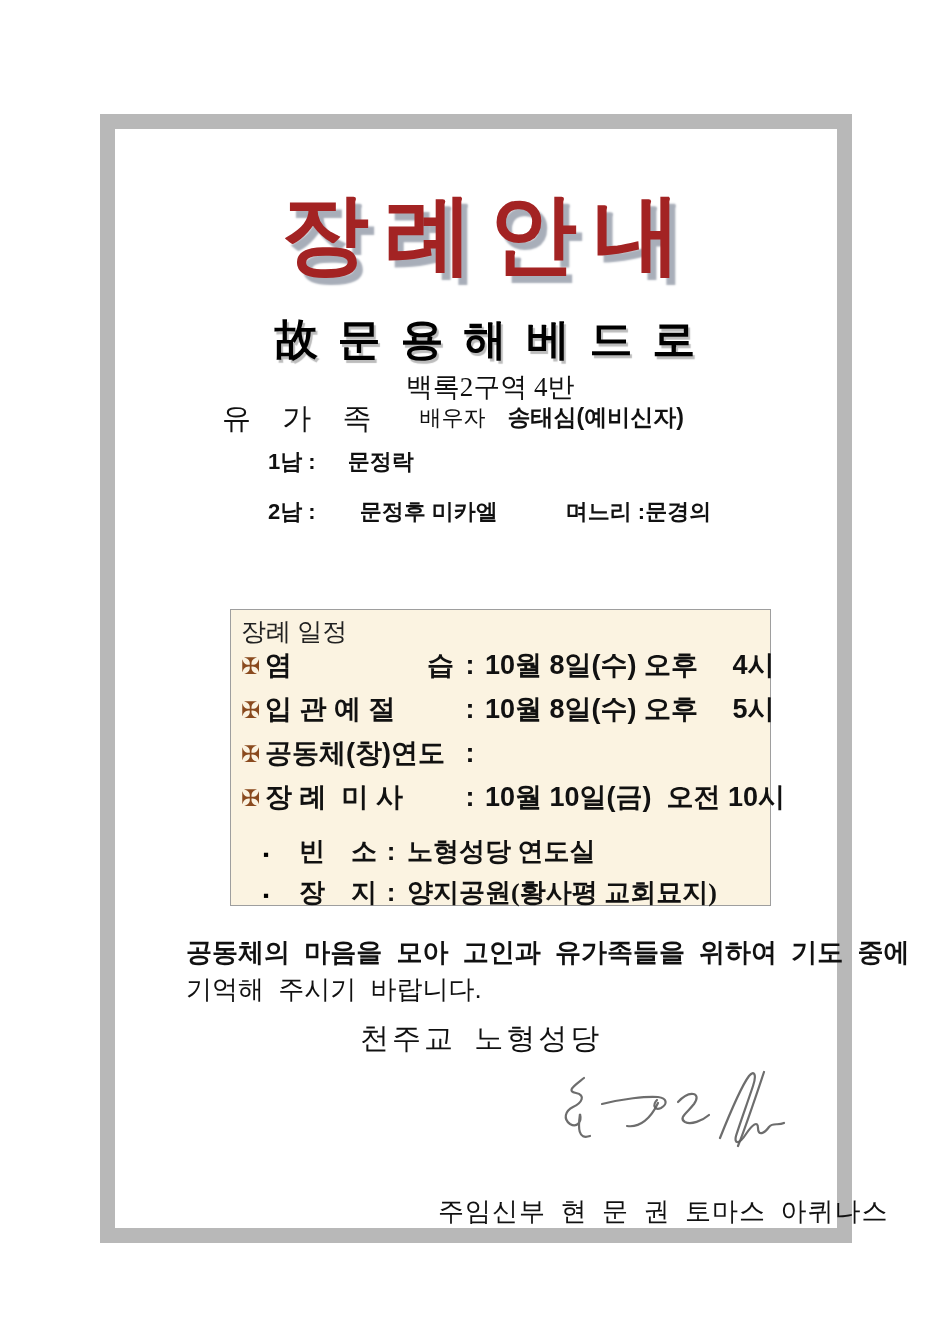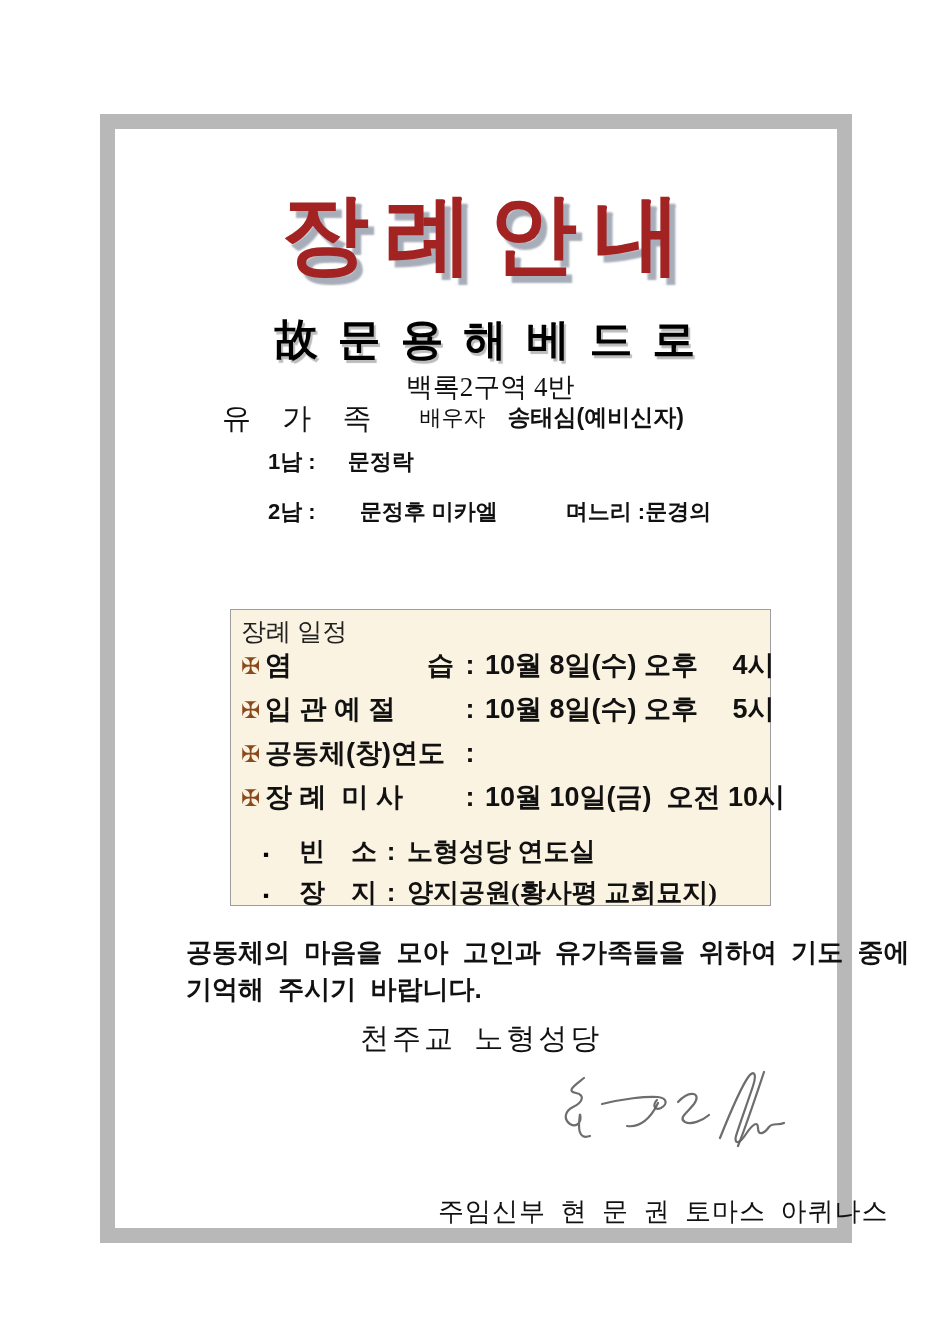--- a/index.html
+++ b/index.html
@@ -77,21 +77,21 @@
   .loc-line{
     position:absolute;left:32px;display:flex;align-items:baseline;
     font-weight:700;font-size:26px;line-height:1.15;white-space:pre;
   }
   .loc-line .sq{color:#000;font-size:17px;width:36px;}
   .loc-line .lbl{display:inline-block;width:84px;white-space:pre;}
   .loc-line .sep{display:inline-block;width:16px;text-align:center;}
   .loc-line .val{white-space:pre;margin-left:8px;font-family:Liberation Serif, serif;}
   .l5{top:227px;} .l6{top:268px;}
   .closing1{position:absolute;left:186px;top:935px;font-weight:700;font-size:26px;word-spacing:7px;white-space:pre;}
-  .closing2{position:absolute;left:186px;top:972px;font-weight:700;font-size:26px;word-spacing:7px;white-space:pre;}
+  .closing2{position:absolute;left:186px;top:972px;font-weight:400;font-size:26px;word-spacing:7px;white-space:pre;}
   .church{
     position:absolute;left:0;right:0;top:1019px;text-align:center;
     font-family:"Liberation Serif","DejaVu Serif",serif;font-size:29px;
     letter-spacing:3px;word-spacing:8px;transform:translateX(6px);white-space:pre;
   }
   .signature{position:absolute;left:550px;top:1066px;width:250px;height:105px;}
   .signature path{stroke:#5d5d5d;stroke-width:2.2;fill:none;stroke-linecap:round;opacity:.9;}
   .pastor{
     position:absolute;left:438px;top:1166px;
     font-family:"Liberation Serif","DejaVu Serif",serif;font-size:26px;

